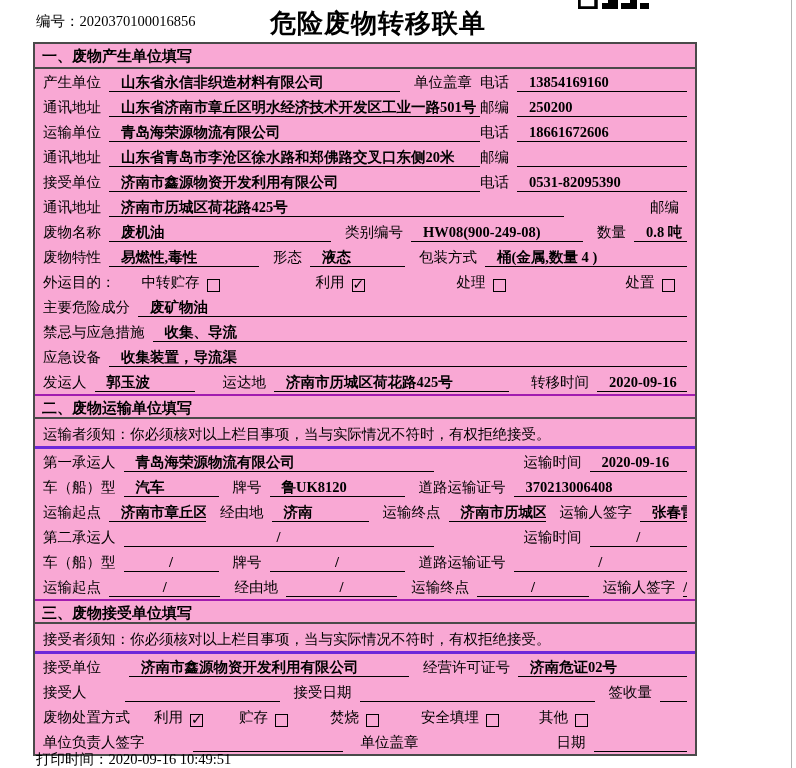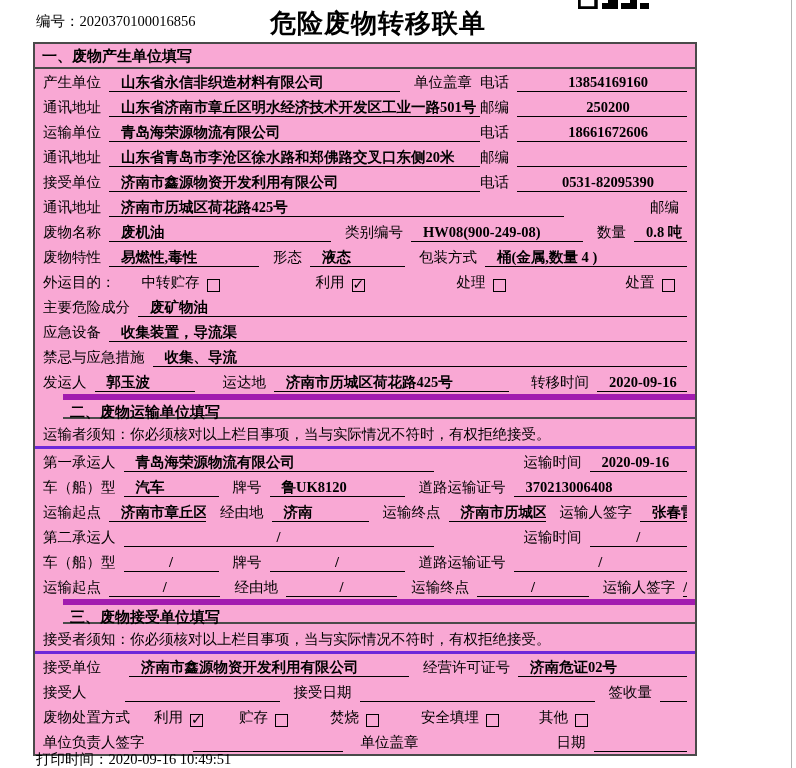--- a/index.html
+++ b/index.html
@@ -21,33 +21,33 @@
   
   .form {
     position:absolute; left:33px; top:42px; width:664px;
     border:2px solid #4a4a4a; background:#f9a8d4;
   }
   .sec-hd {
     font-family:"Liberation Sans","DejaVu Sans",sans-serif;
     font-weight:bold; font-size:15px; padding:3px 7px 4px 7px;
     border-bottom:2px solid #4a4a4a; height:25px;
   }
-  .sec-hd.mid { border-top:6px solid #a21caf;margin-left:28px; }
+  .sec-hd.mid { border-top:2px solid #a21caf; }
   .note-row { padding:6px 8px 5px 8px; height:30px; border-bottom:3px solid #6d28d9; white-space:nowrap; }
   .row { display:flex; align-items:flex-end; height:25px; padding:0 8px 2px 8px; white-space:nowrap; }
   .lbl { flex:none; margin-right:8px; }
   .u {
     display:inline-block; border-bottom:1px solid #000;
     padding-left:12px; overflow:hidden; white-space:nowrap; min-width:0;
     line-height:18px;
     font-weight:bold;
   }
   .grow { flex:1 1 auto; }
   .ctr { text-align:center; padding-left:0; }
-  .rg  { margin-left:auto; display:flex; align-items:flex-end;text-align:center; }
+  .rg  { margin-left:auto; display:flex; align-items:flex-end; }
   .ml  { margin-left:14px; }
   .w95  {width:95px;}  .w100 {width:100px;} .w118 {width:118px;} .w135 {width:135px;}
   .w150 {width:150px;} .w155 {width:155px;} .w170 {width:170px; flex:none;}
   .w172 {width:172px;} .w222 {width:222px;} .w235 {width:235px;} .w280 {width:280px;}
   .w310 {width:310px;} .w335 {width:335px;} .w455 {width:455px;}
   .cb { width:13px; height:13px; border:1.2px solid #000; display:inline-block;
         vertical-align:-2px; margin-left:7px; position:relative; flex:none; }
   .cb.checked::after { content:"\2713"; position:absolute; left:0px; top:-4px;
         font-size:14px; font-weight:bold; font-family:"DejaVu Sans",sans-serif; }
   .opt { display:flex; align-items:flex-end; }
@@ -167,27 +167,27 @@
       <span class="cb"></span>
     </span>
   </div>
 
   <div class="row">
     <span class="lbl">主要危险成分</span>
     <span class="u grow">废矿物油</span>
   </div>
 
   <div class="row">
+    <span class="lbl">禁忌与应急措施</span>
+    <span class="u grow">收集、导流</span>
+  </div>
+
+  <div class="row">
     <span class="lbl">应急设备</span>
     <span class="u grow">收集装置，导流渠</span>
-  </div>
-
-  <div class="row">
-    <span class="lbl">禁忌与应急措施</span>
-    <span class="u grow">收集、导流</span>
   </div>
 
   <div class="row">
     <span class="lbl">发运人</span>
     <span class="u w100">郭玉波</span>
     <span class="lbl" style="margin-left:28px">运达地</span>
     <span class="u w235">济南市历城区荷花路425号</span>
     <span class="lbl" style="margin-left:22px">转移时间</span>
     <span class="u grow">2020-09-16</span>
   </div>

